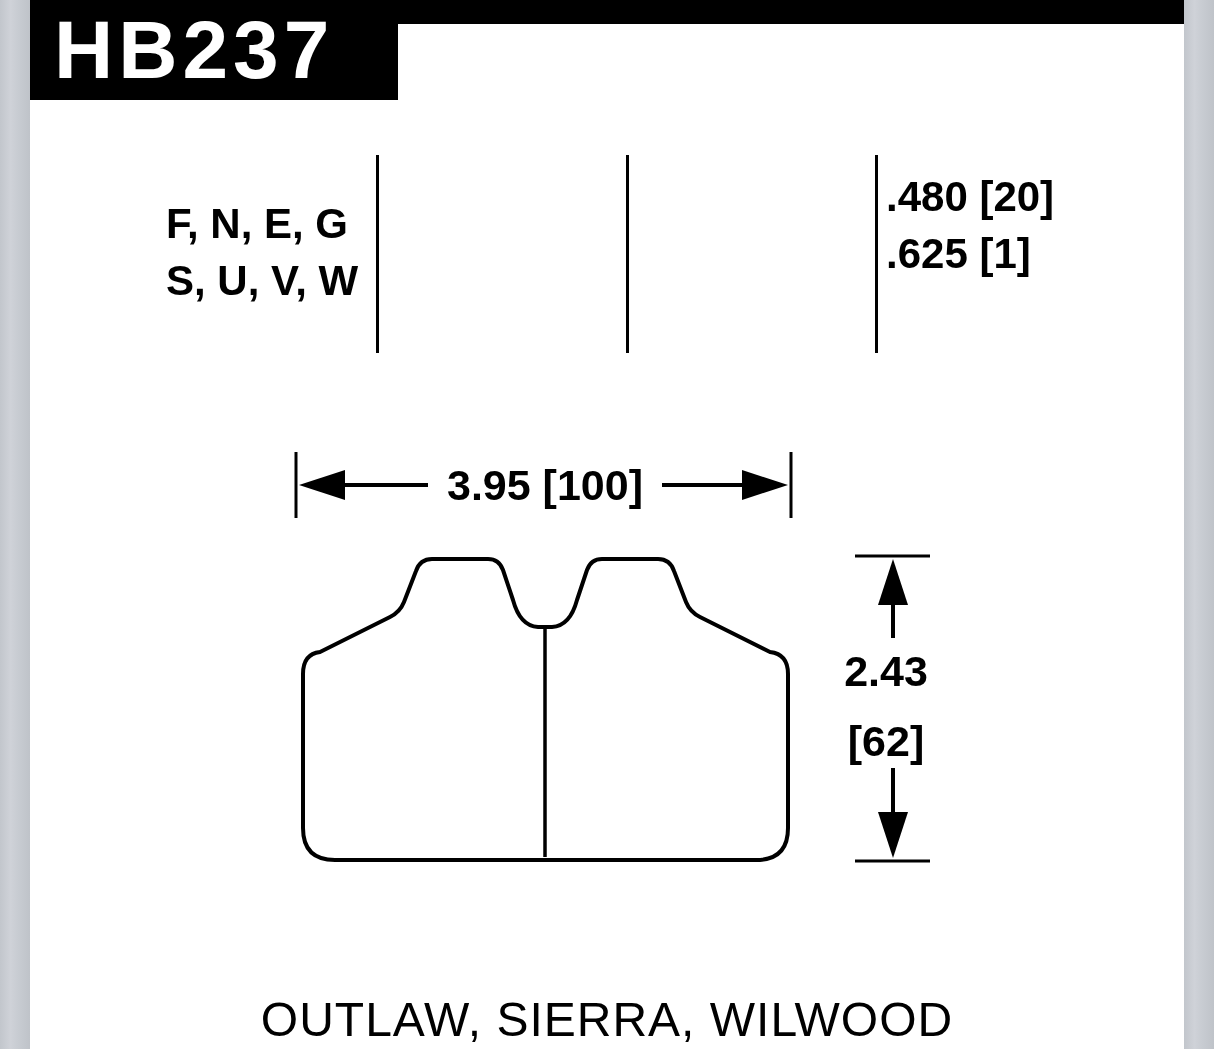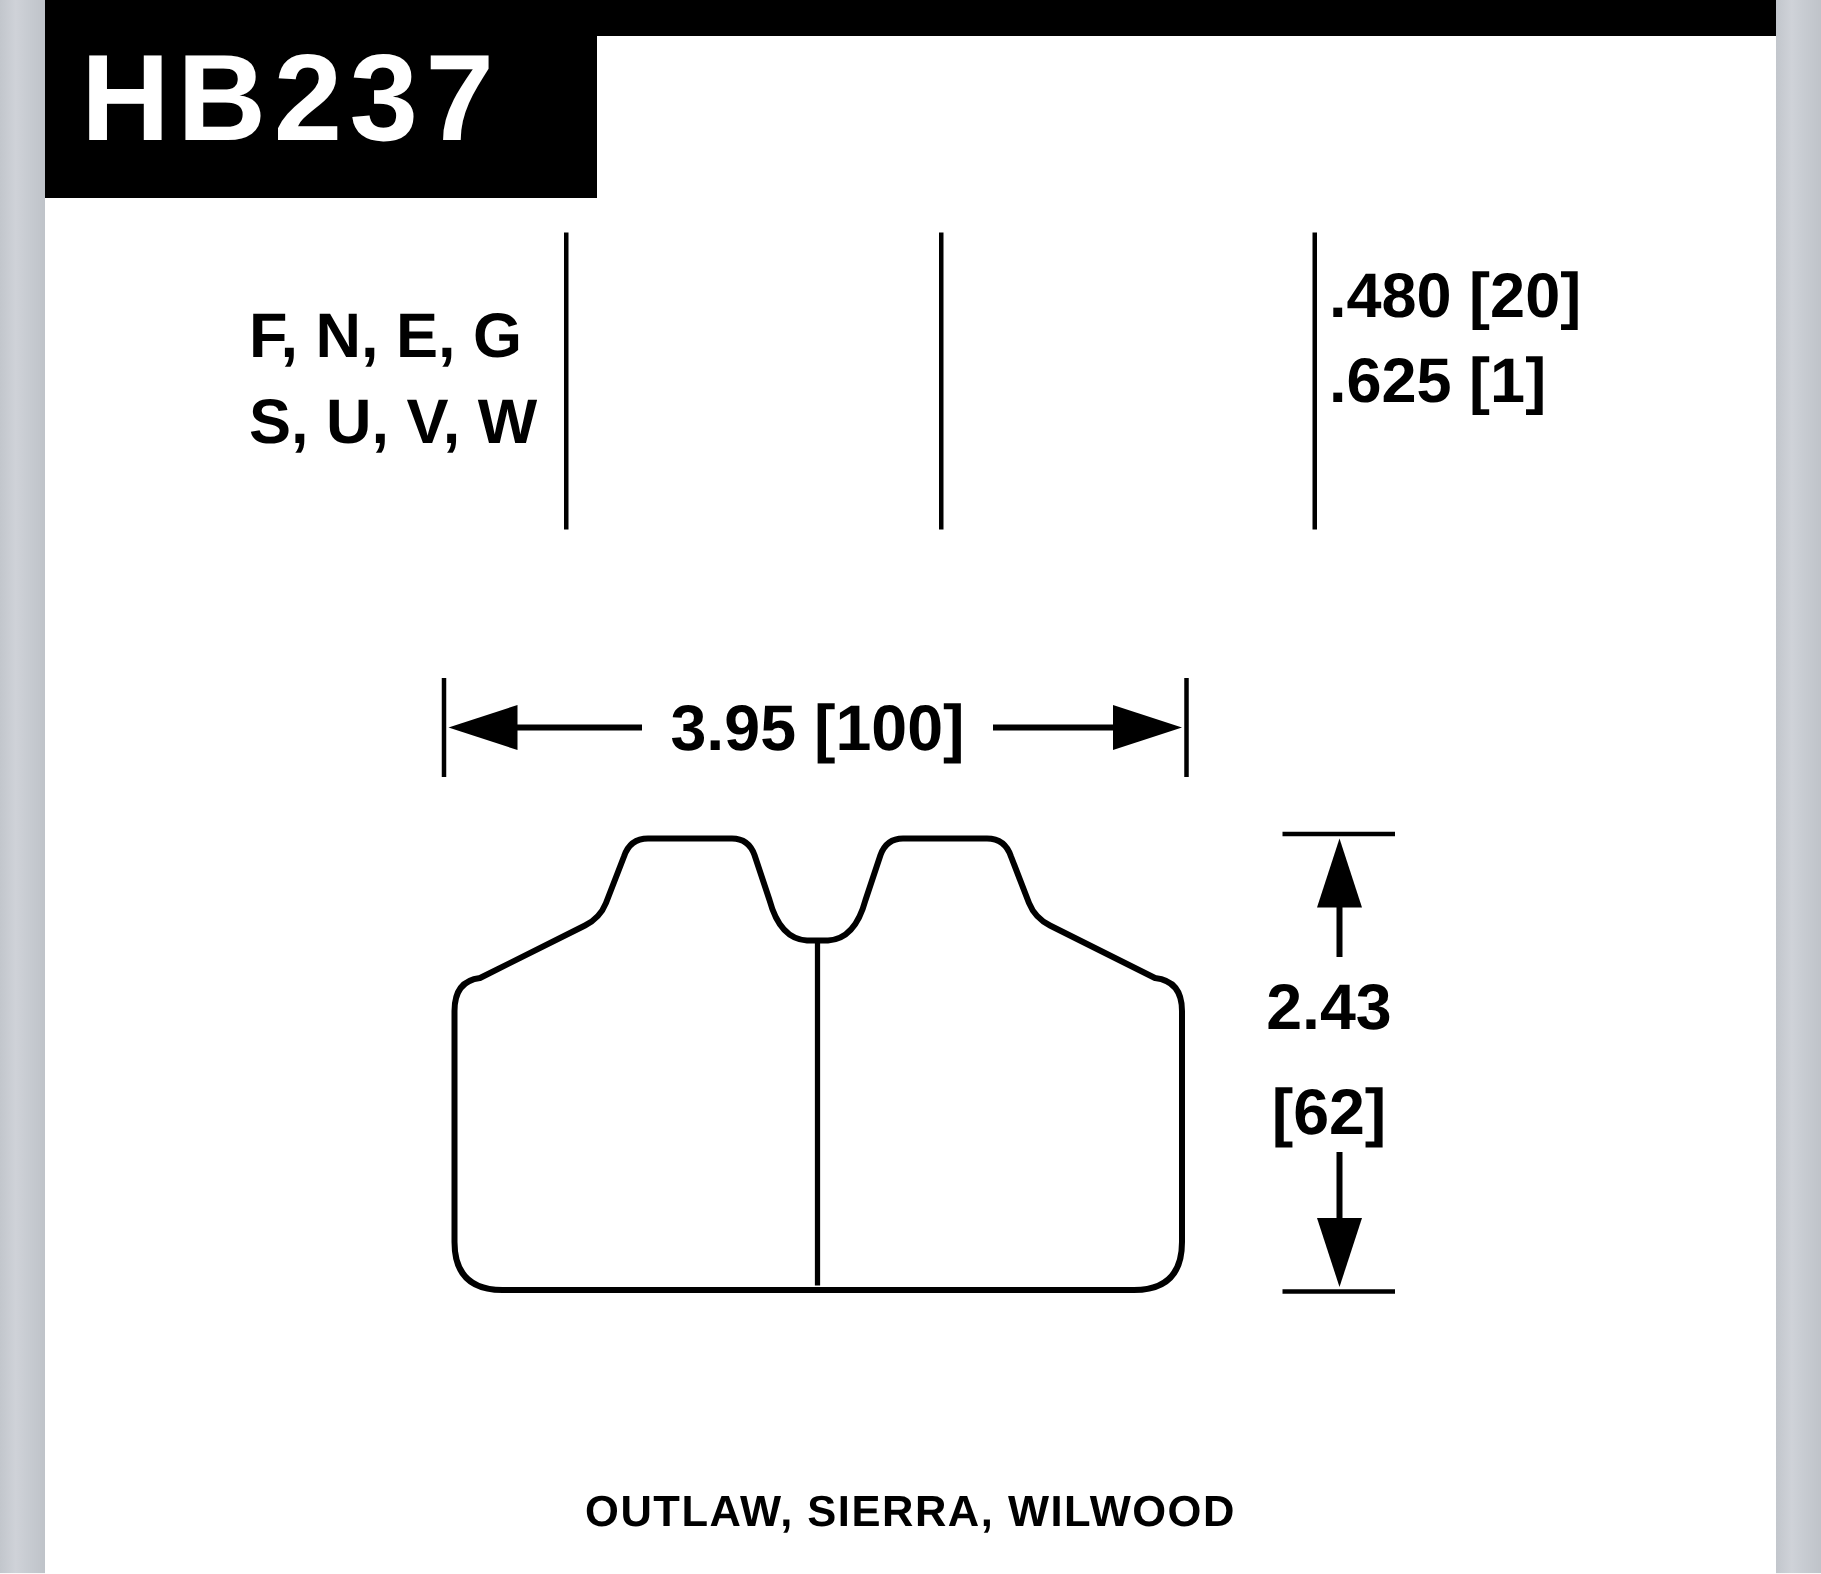--- a/index.html
+++ b/index.html
@@ -16,21 +16,21 @@
     position:absolute; top:0; bottom:0; width:30px;
     background:linear-gradient(90deg,#c2c6cc 0%, #cfd2d8 35%, #c8ccd2 60%, #bfc3c9 100%);
   }
   .edge-strip.left { left:0; }
   .edge-strip.right { right:0; }
   .top-bar {
     position:absolute; left:30px; right:30px; top:0; height:24px;
     background:#000;
   }
   .part-box {
-    position:absolute; left:30px; top:0; width:368px; height:132px;
+    position:absolute; left:30px; top:0; width:368px; height:100px;
     background:#000;
     display:flex; align-items:center;
     padding-left:24px;
   }
   .part-number {
     color:#fff; font-size:82px; font-weight:bold; letter-spacing:5px; line-height:1;
   }
   .letters {
     position:absolute; left:166px; top:163px;
     font-size:42px; font-weight:bold; line-height:57px;
@@ -56,21 +56,21 @@
   .dimline { stroke:#000; stroke-width:4; fill:none; }
   .tick { stroke:#000; stroke-width:3; fill:none; }
   .arrowhead { fill:#000; stroke:none; }
   .dimtext {
     font-family:"Liberation Sans", sans-serif;
     font-size:43px; font-weight:bold; fill:#000; text-anchor:middle;
   }
   .caption {
     position:absolute; left:30px; right:30px; top:992px;
     text-align:center;
-    font-size:29px; font-weight:bold;
+    font-size:48px; font-weight:normal;
     letter-spacing:1px;
   }
 </style>
 </head>
 <body>
 
 <div class="page">
 
   <div class="edge-strip left"></div>
   <div class="edge-strip right"></div>

